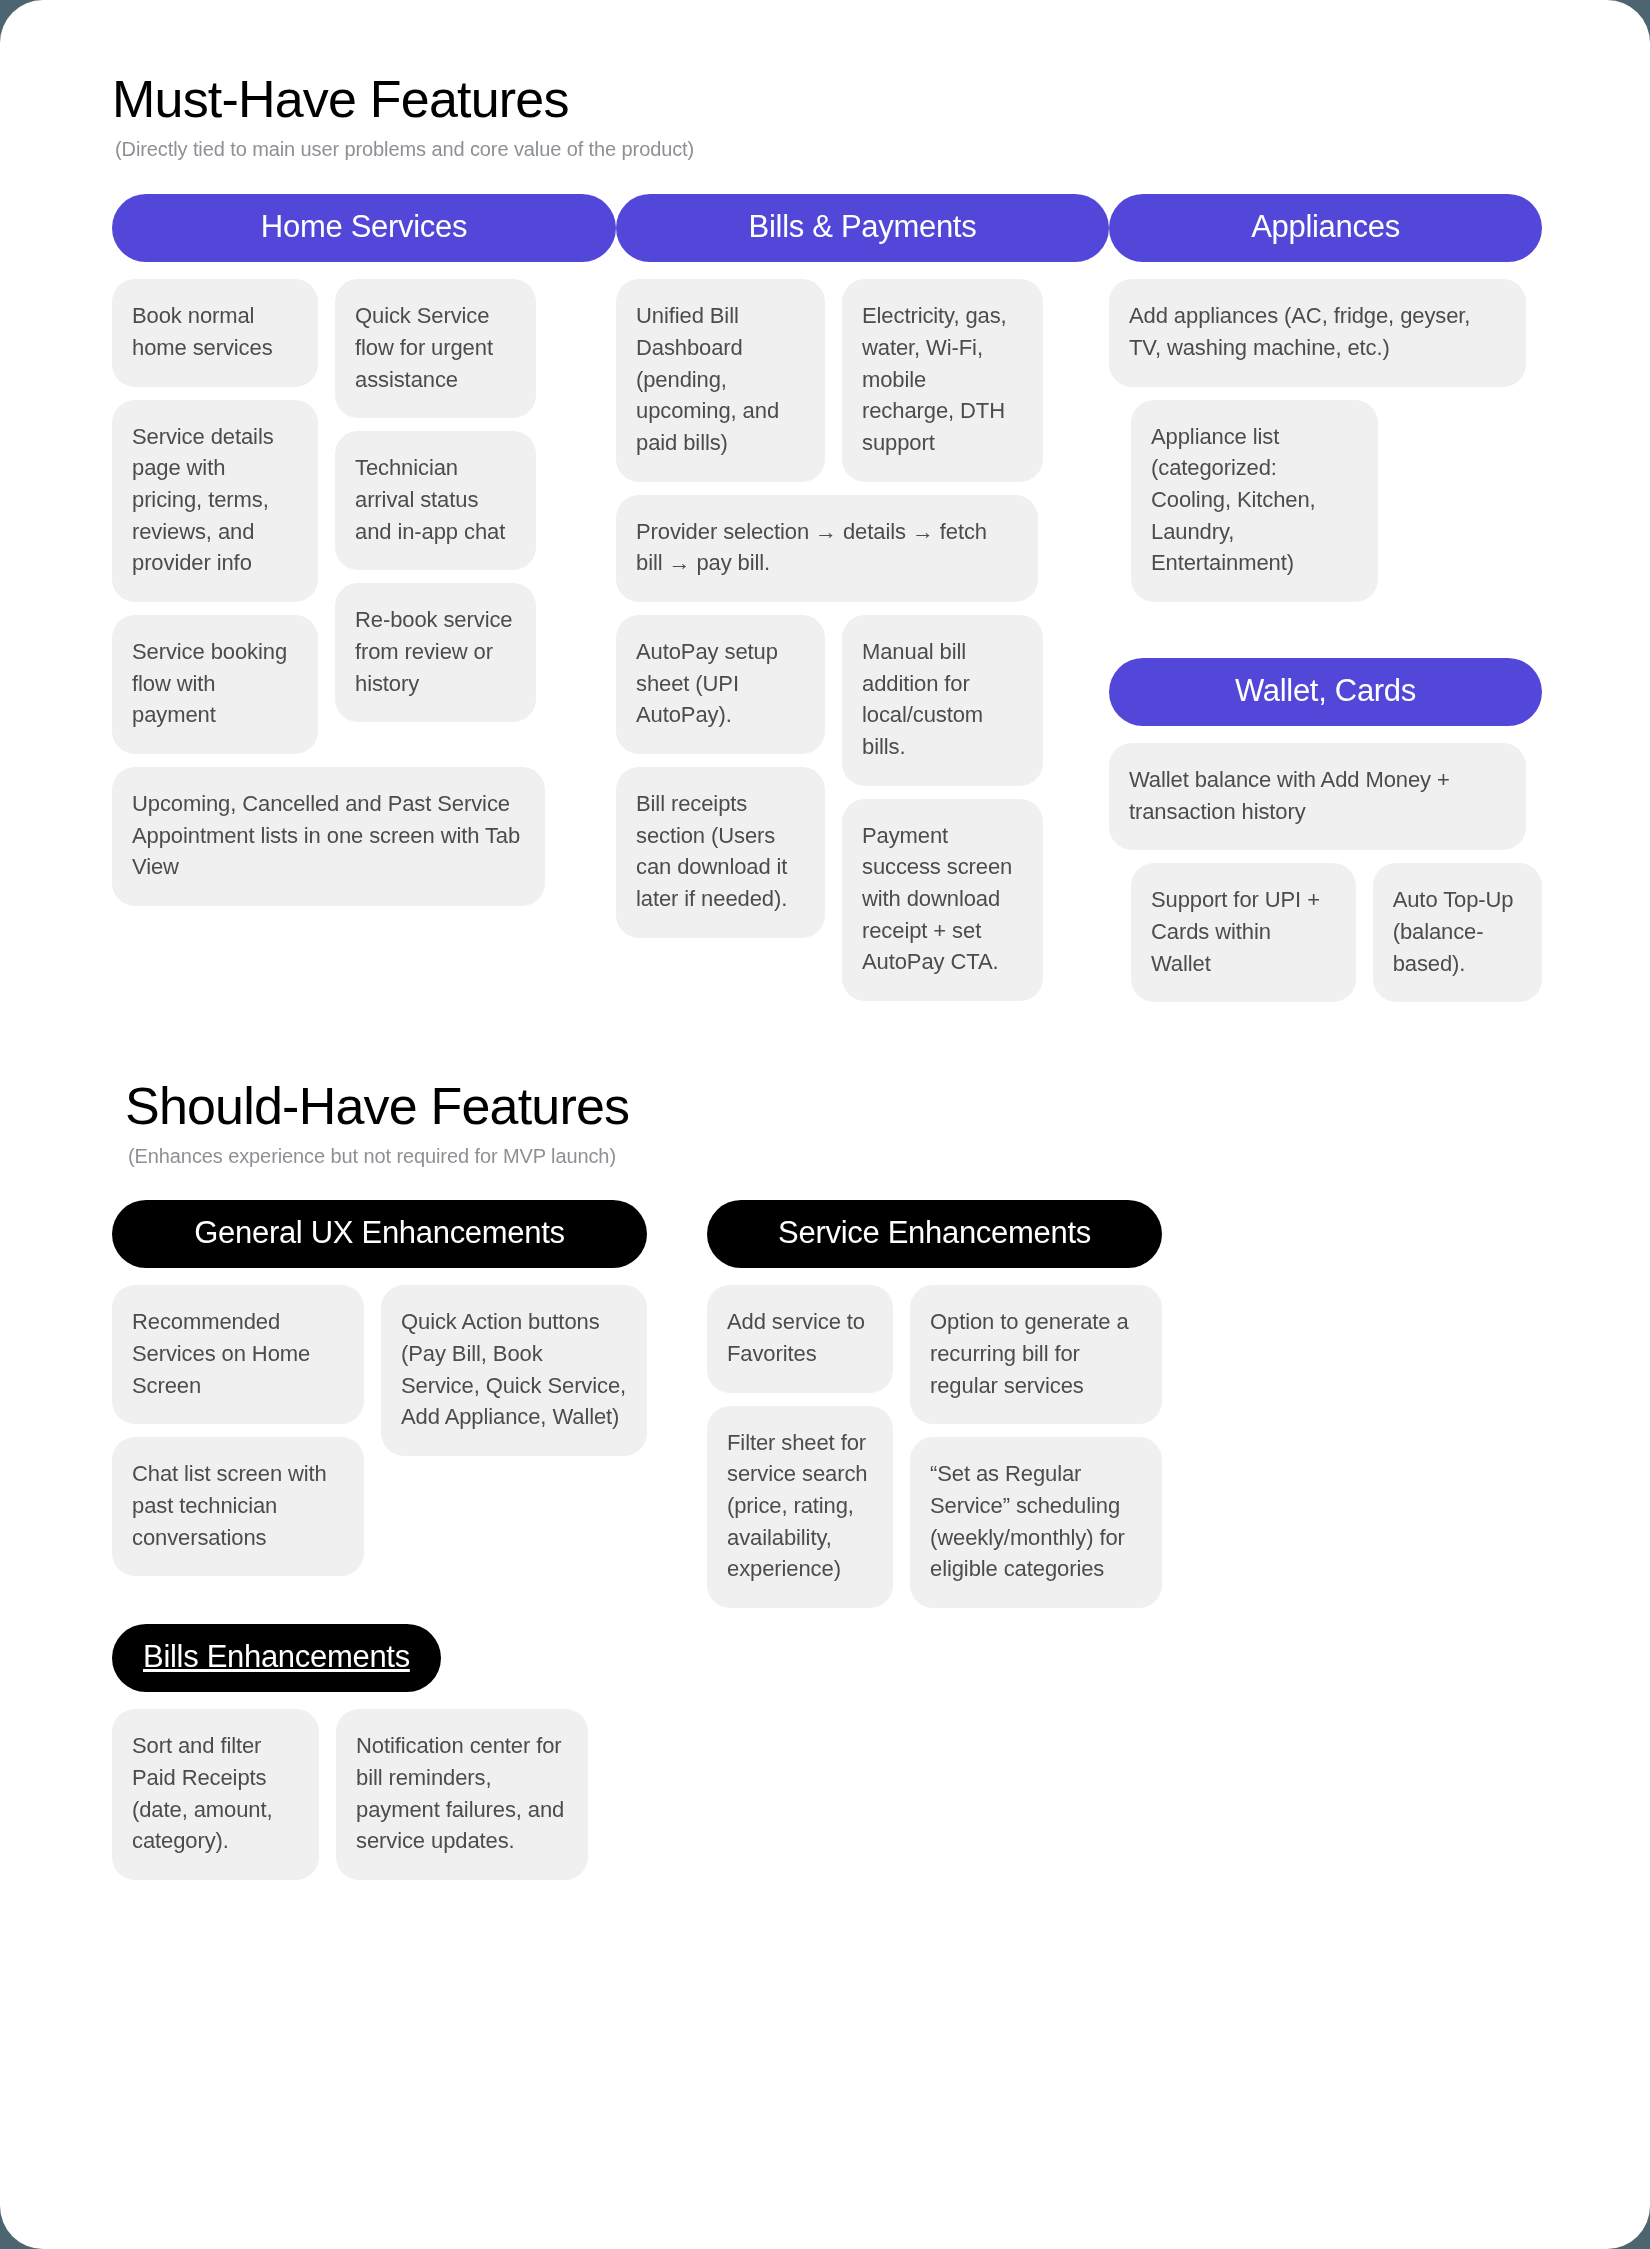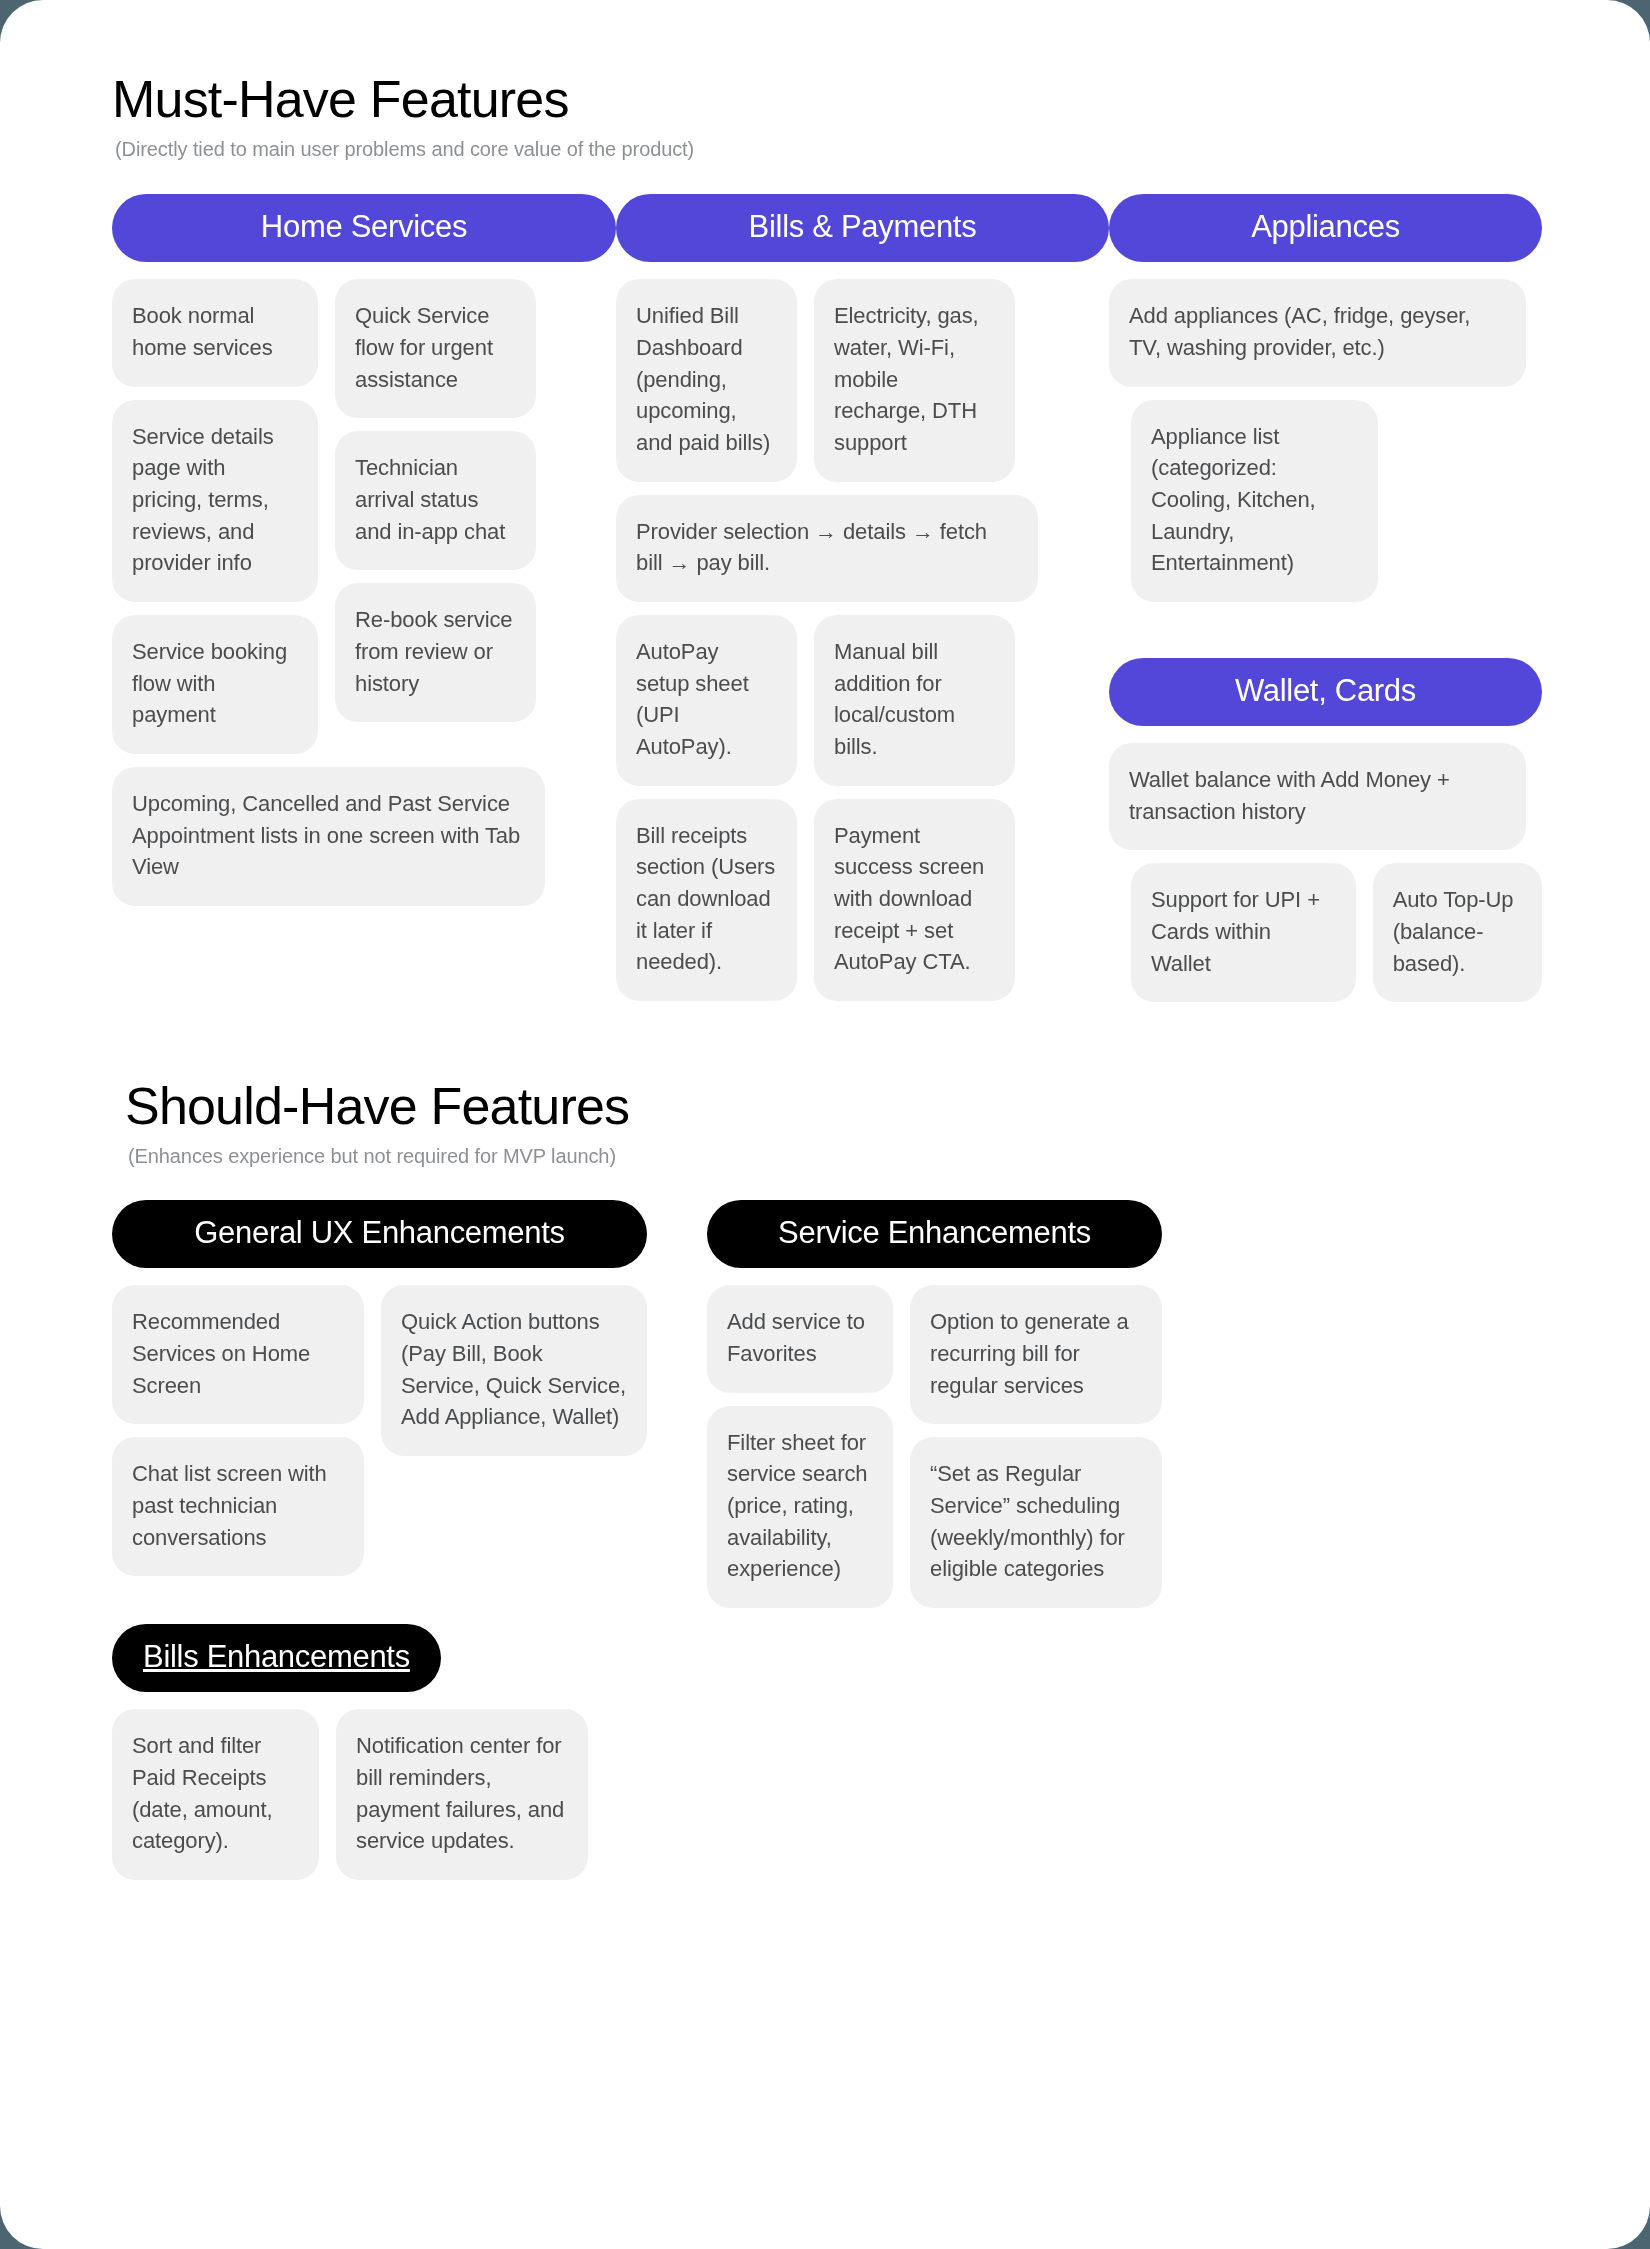--- a/index.html
+++ b/index.html
@@ -83,21 +83,21 @@
   
   #must-cols { margin-top: 33px; }
   #grp-home       { width: 504px; }
   #grp-bills      { width: 493px; }
   #grp-appl       { width: 433px; }
 
   .w-home-l { width: 206px; }
   .w-home-r { width: 201px; }
   .w-full-home { width: 433px; }
 
-  .w-bills-l { width: 181px; }
+  .w-bills-l { width: 209px; }
   .w-bills-r { width: 201px; }
   .w-bills-full { width: 422px; }
 
   .w-appl-full { width: 417px; }
   .w-appl-l { width: 247px; margin-left: 22px; }
   .w-appl-r { width: 185px; }
 
   .gap-h { width: 17px; flex: 0 0 auto; }
   .gap-v { height: 17px; flex: 0 0 auto; }
   .gap-v-sm { height: 13px; flex: 0 0 auto; }
@@ -171,21 +171,21 @@
               <div class="card w-bills-r">Manual bill addition for local/custom bills.</div>
               <div class="gap-v-sm"></div>
               <div class="card w-bills-r">Payment success screen with download receipt + set AutoPay CTA.</div>
             </div>
           </div>
         </div>
 
         <div class="stack" id="grp-appl">
           <div class="pill purple">Appliances</div>
           <div class="gap-v"></div>
-          <div class="card w-appl-full">Add appliances (AC, fridge, geyser, TV, washing provider, etc.)</div>
+          <div class="card w-appl-full">Add appliances (AC, fridge, geyser, TV, washing machine, etc.)</div>
           <div class="gap-v-sm"></div>
           <div class="colgroup">
             <div class="card w-appl-l">Appliance list (categorized: Cooling, Kitchen, Laundry, Entertainment)</div>
             <div class="gap-h"></div>
           </div>
 
           <div style="height:56px"></div>
 
           <div class="pill purple">Wallet, Cards</div>
           <div class="gap-v"></div>

